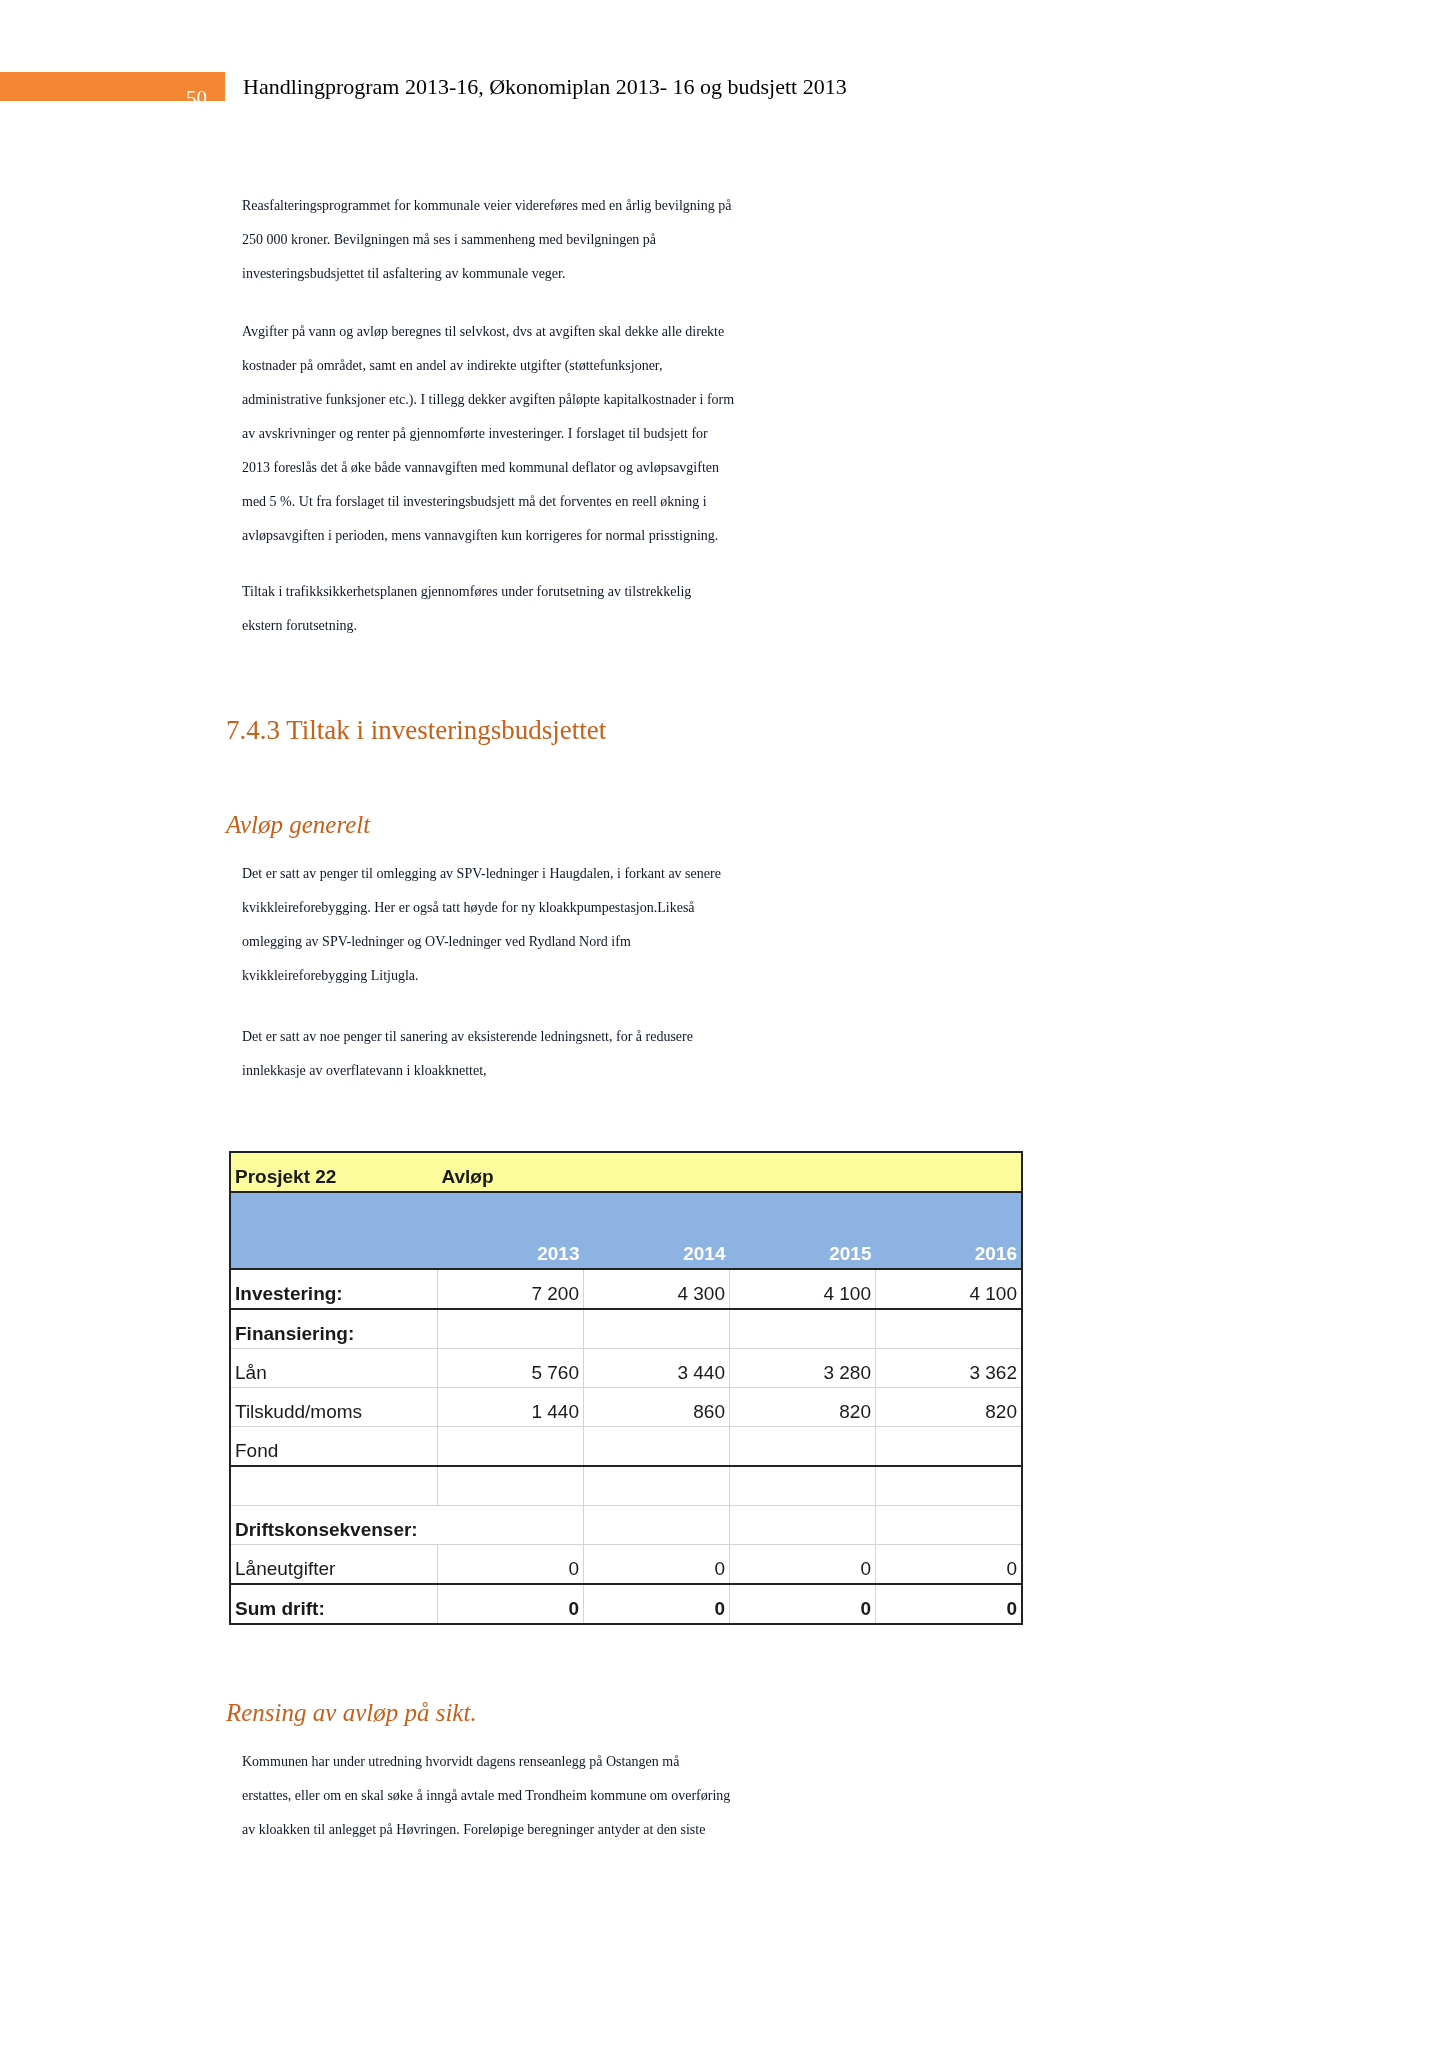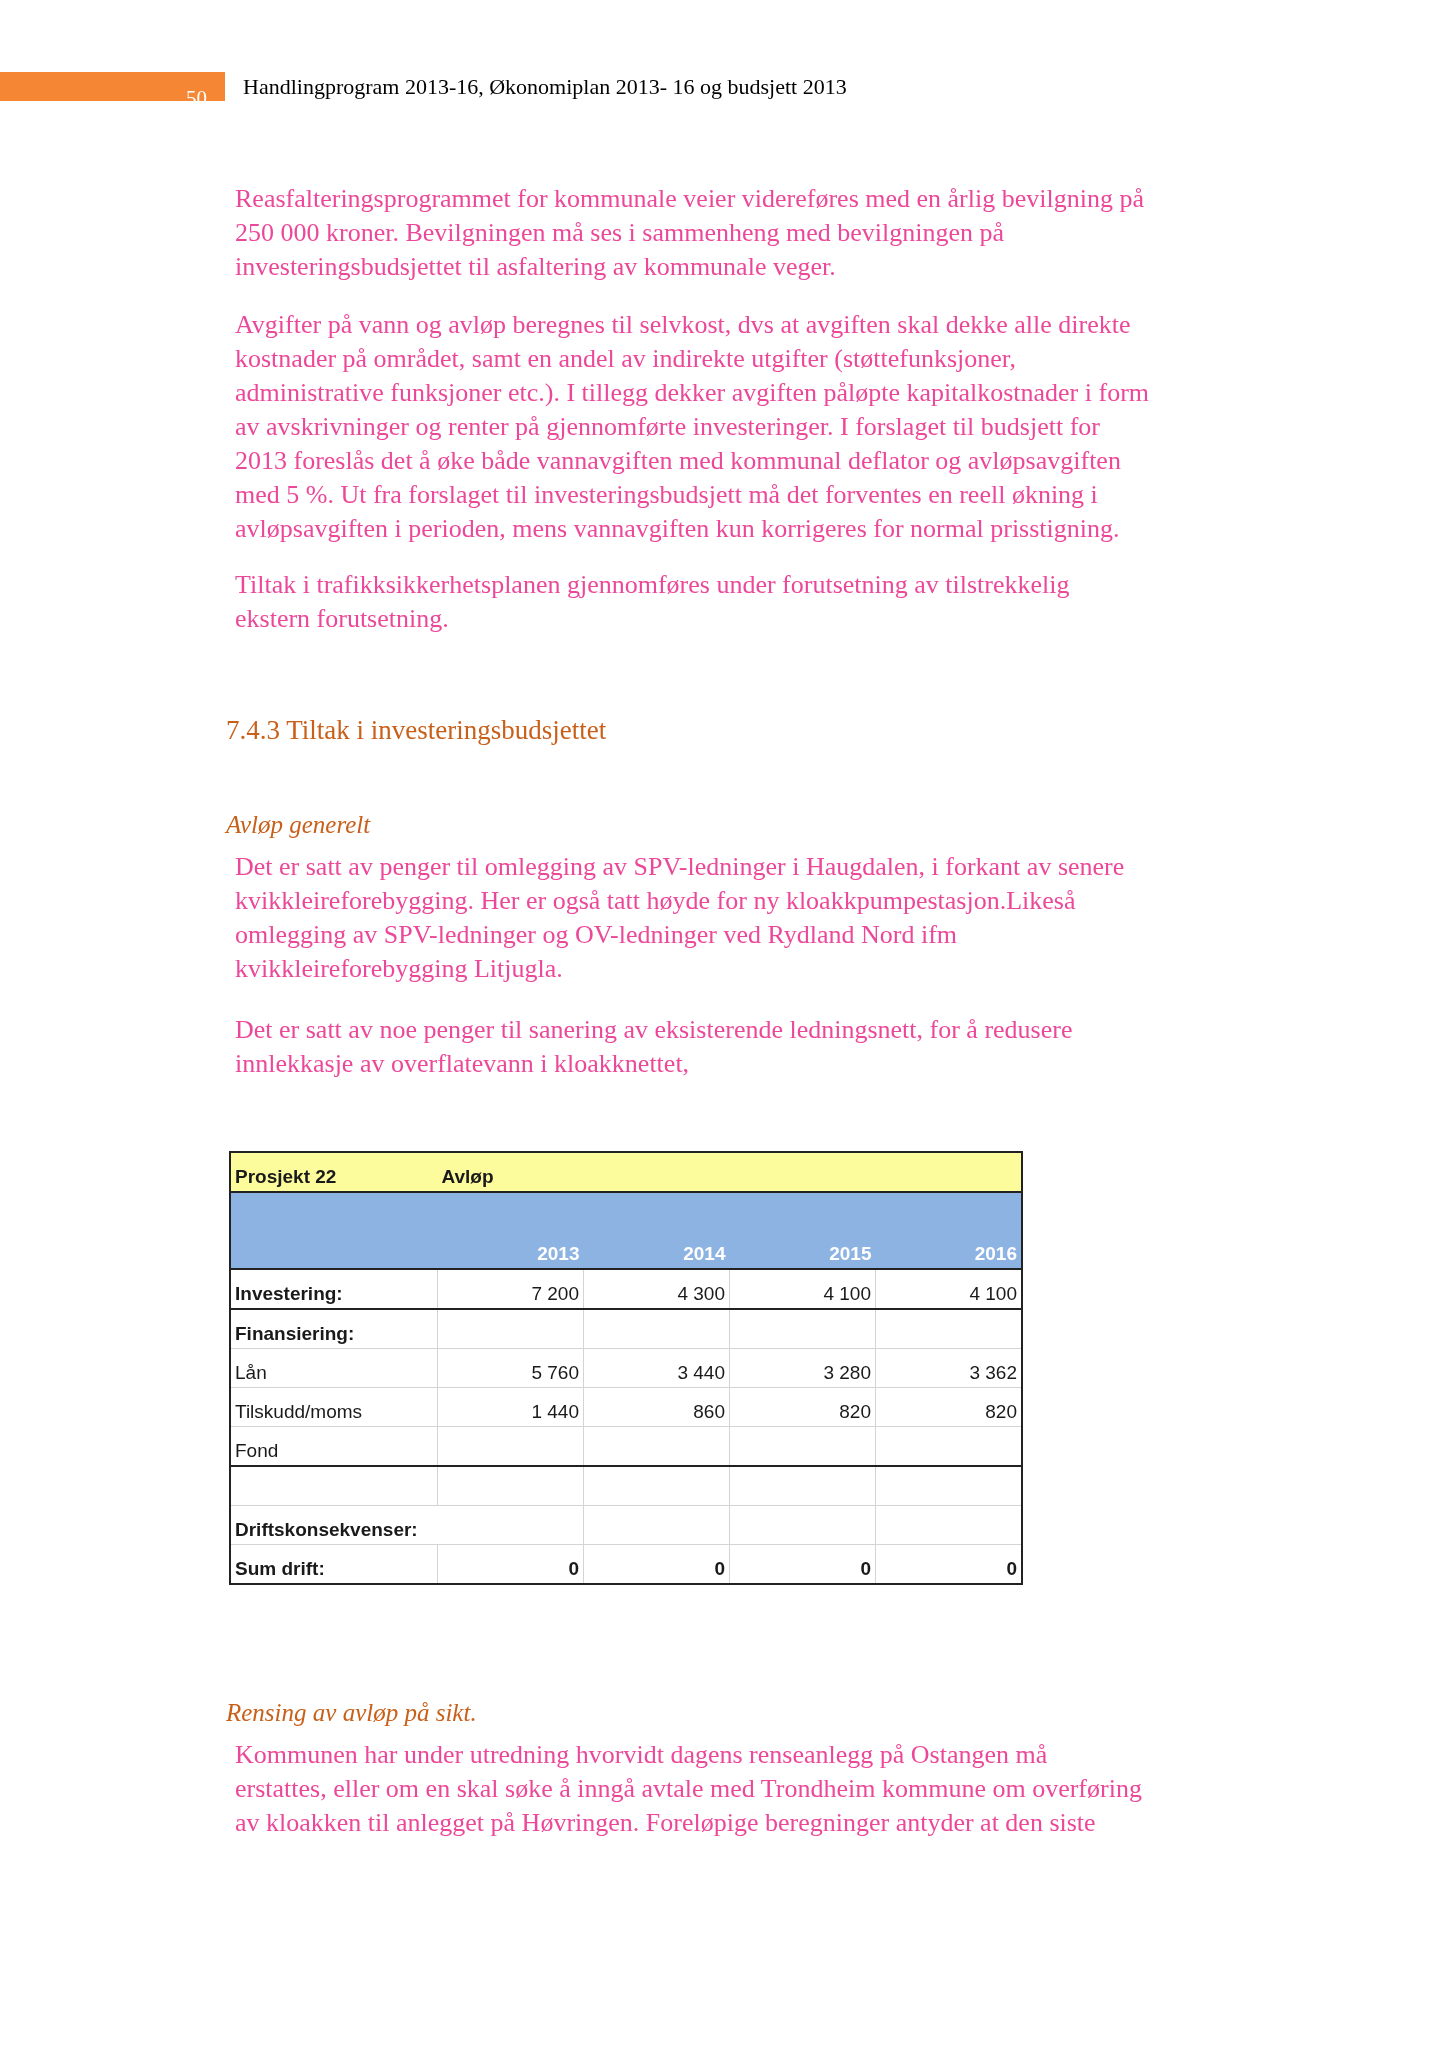--- a/index.html
+++ b/index.html
@@ -4,21 +4,21 @@
   <style>
     html, body { margin: 0; padding: 0; background: #ffffff; }
     body { width: 1448px; height: 2048px; position: relative; overflow: hidden;
            font-family: "DejaVu Serif", "Liberation Serif", serif; color: #3a3a3a; }
     .header-bar { position: absolute; left: 0; top: 72px; width: 225px; height: 29px; background: #f58634; }
     .page-num { position: absolute; right: 18px; top: 13px; color: #ffffff; font-size: 21px; line-height: 27px;
                 font-family: "Liberation Serif", serif; }
     .doc-title { position: absolute; left: 243px; top: 72px; font-size: 22px; line-height: 29px; color: #000000;
                  font-family: "Liberation Serif", serif; white-space: nowrap; }
     .block { position: absolute; left: 226px; width: 1020px; }
-    .para { margin: 9px; font-size: 26px; line-height: 34px; color: #ec4899; font-family: "Liberation Serif", serif; }
+    .para { margin: 16px; font-size: 14px; line-height: 34px; color: #0f172a; font-family: "Liberation Serif", serif; }
     .line { display: block; white-space: nowrap; }
     .h3 { margin: 0; font-size: 27px; line-height: 34px; color: #c8601a; font-family: "Liberation Serif", serif; font-weight: normal; }
     .h4 { margin: 0; font-size: 25px; line-height: 32px; color: #c8601a; font-style: italic; font-family: "Liberation Serif", serif; font-weight: normal; }
 
     
     .tbl { position: absolute; left: 229px; top: 1151px; border-collapse: collapse;
            font-family: "Liberation Sans", sans-serif; font-size: 19px; color: #1a1a1a; }
     .tbl td { height: 35px; padding: 0 4px; border-left: 1px solid #d4d4d4; border-right: 1px solid #d4d4d4;
               border-top: 1px solid #d4d4d4; border-bottom: 1px solid #d4d4d4; white-space: nowrap; vertical-align: bottom; padding-bottom: 3px; }
     .tbl .c0 { width: 198px; text-align: left; }
@@ -150,20 +150,27 @@
     <td class="cn"></td>
   </tr>
   <tr class="span-label">
     <td class="c0 bold" style="overflow:visible;">Driftskonsekvenser:</td>
     <td class="cn c1"></td>
     <td class="cn"></td>
     <td class="cn"></td>
     <td class="cn"></td>
   </tr>
   <tr class="thick-bottom">
+    <td class="c0">Låneutgifter</td>
+    <td class="cn">0</td>
+    <td class="cn">0</td>
+    <td class="cn">0</td>
+    <td class="cn">0</td>
+  </tr>
+  <tr class="thick-bottom">
     <td class="c0 bold">Sum drift:</td>
     <td class="cn bold">0</td>
     <td class="cn bold">0</td>
     <td class="cn bold">0</td>
     <td class="cn bold">0</td>
   </tr>
 </tbody>
   </table>
 
 <div class="block" style="top:1697px;">

